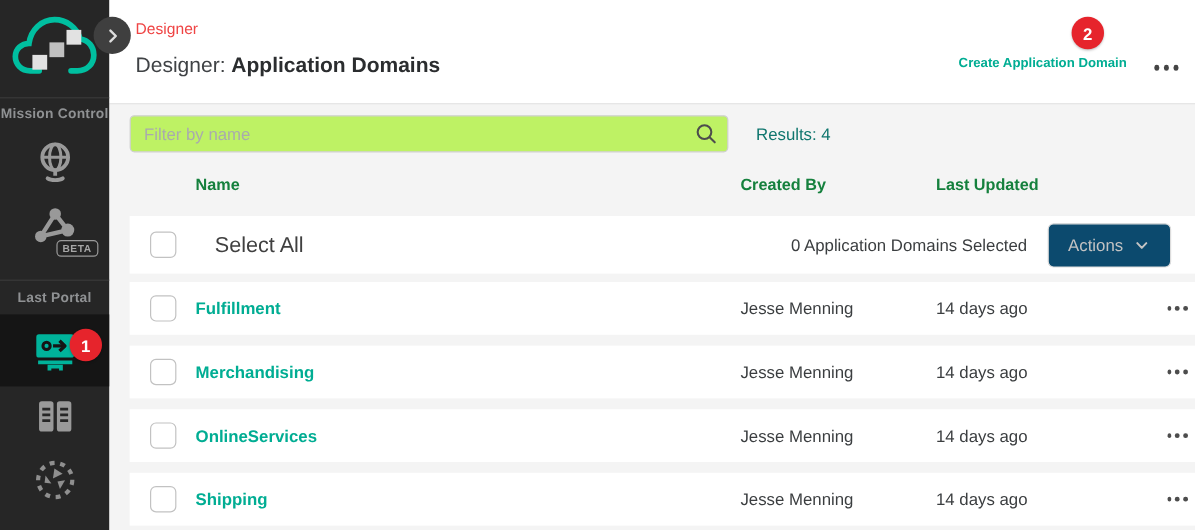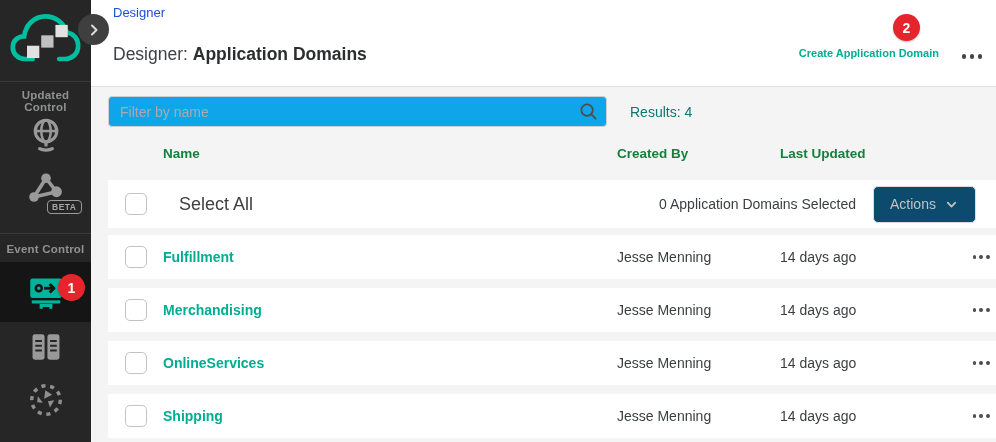--- a/index.html
+++ b/index.html
@@ -46,40 +46,40 @@
     display:flex; align-items:center; justify-content:center; z-index:8;
     box-shadow:0 1px 2px rgba(0,0,0,.25);
   }
 
   
   .main { position:absolute; left:91px; top:0; width:905px; height:442px; }
   .page-header {
     position:relative; width:100%; height:87px; background:#ffffff;
     border-bottom:1px solid #e0e0e0;
   }
-  .breadcrumb { position:absolute; left:22px; top:5px; font-size:13px; color:#1d4ed8; }
+  .breadcrumb { position:absolute; left:22px; top:16px; font-size:13px; color:#ef4444; }
   .title { position:absolute; left:22px; top:44px; font-size:17.5px; color:#3f4245; }
   .title b { color:#2b2d2f; font-weight:700; }
   .create-link {
     position:absolute; right:57px; top:47px; font-size:11px; font-weight:700;
     color:#00ad93; text-decoration:none; cursor:pointer;
   }
   .header-menu {
     position:absolute; right:12px; top:50px; display:flex; gap:3.5px;
     cursor:pointer; padding:4px 2px;
   }
   .header-menu i { width:4.5px; height:4.5px; border-radius:50%; background:#454545; }
 
   
   .content { position:relative; width:100%; height:355px; padding-left:17px; }
   .toolbar { position:relative; padding-top:9px; display:flex; align-items:center; }
   .filter-wrap { position:relative; width:499px; }
   .filter-input {
     width:499px; height:31px; border:1px solid #cfcfcf; border-radius:4px;
-    background:#0ea5e9; font-family:"Liberation Sans",sans-serif;
+    background:#bef264; font-family:"Liberation Sans",sans-serif;
     font-size:14px; color:#3b3e40; padding:0 34px 0 11px; outline:none;
   }
   .filter-input::placeholder { color:#a9abad; }
   .search-ic { position:absolute; right:9px; top:6px; }
   .results { margin-left:23px; font-size:14px; color:#0f766e; }
 
   
   .cols { display:flex; align-items:center; }
   .c-check { width:55px; padding-left:17px; display:flex; align-items:center; }
   .c-name  { flex:1; }
@@ -119,21 +119,21 @@
   <div class="logo-wrap">
     <svg width="72" height="70" viewBox="0 0 76 72">
       <path d="M25 55 H17 C9 55 4 49 4 42.5 C4 35.5 9.5 31 16 31 C17.5 19 27 10 38.5 10 C49 10 58 17 61 27 C68.5 28 73 34 73 41 C73 49 67 55 58.5 55 H53" fill="none" stroke="#00bfa0" stroke-width="5" stroke-linecap="round"></path>
       <rect x="19" y="41" width="13" height="13" fill="#e2e2e2"></rect>
       <rect x="34" y="30" width="13" height="13" fill="#c0c0c0"></rect>
       <rect x="49" y="19" width="13" height="13" fill="#e2e2e2"></rect>
     </svg>
   </div>
 
   <div class="side-divider" style="top:81px"></div>
-  <div class="side-label" style="top:89px">Updated Control</div>
+  <div class="side-label" style="top:89px">Mission Control</div>
 
   <div class="side-item" style="top:114px">
     <svg width="38" height="42" viewBox="0 0 24 26">
       <circle cx="12" cy="10.5" r="6.8" fill="none" stroke="#999999" stroke-width="2"></circle>
       <ellipse cx="12" cy="10.5" rx="3" ry="6.8" fill="none" stroke="#999999" stroke-width="1.6"></ellipse>
       <path d="M5.6 10.5 H18.4" stroke="#999999" stroke-width="1.6"></path>
       <path d="M12 17.3 V20.2" stroke="#999999" stroke-width="2"></path>
       <path d="M8 21.6 C9.7 22.8 14.3 22.8 16 21.6" fill="none" stroke="#999999" stroke-width="2" stroke-linecap="round"></path>
     </svg>
   </div>
@@ -142,21 +142,21 @@
     <svg width="40" height="36" viewBox="0 0 26 24">
       <path d="M5 18 L13 5.5 L20 14.5 Z" fill="none" stroke="#999999" stroke-width="2.4" stroke-linejoin="round"></path>
       <circle cx="5" cy="18" r="3.2" fill="#999999"></circle>
       <circle cx="13" cy="5.5" r="3.2" fill="#999999"></circle>
       <circle cx="20" cy="14.5" r="3.6" fill="#999999"></circle>
     </svg>
   </div>
   <div class="beta-pill">BETA</div>
 
   <div class="side-divider" style="top:233px"></div>
-  <div class="side-label" style="top:243px">Event Control</div>
+  <div class="side-label" style="top:243px">Last Portal</div>
 
   <div class="active-block">
     <svg width="42" height="42" viewBox="0 0 28 28">
       <rect x="3.5" y="5" width="21" height="13" rx="1.5" fill="#00b39b"></rect>
       <circle cx="9.2" cy="11.5" r="2" fill="none" stroke="#151515" stroke-width="1.7"></circle>
       <path d="M12.8 11.5 H18.6" stroke="#151515" stroke-width="1.9"></path>
       <path d="M16.4 8.7 L19.4 11.5 L16.4 14.3" fill="none" stroke="#151515" stroke-width="1.9" stroke-linejoin="round"></path>
       <path d="M4.5 20.6 H23.5" stroke="#00b39b" stroke-width="2.1"></path>
       <path d="M10.8 25.2 V23 H17.2 V25.2" fill="none" stroke="#00b39b" stroke-width="2.1"></path>
     </svg>

